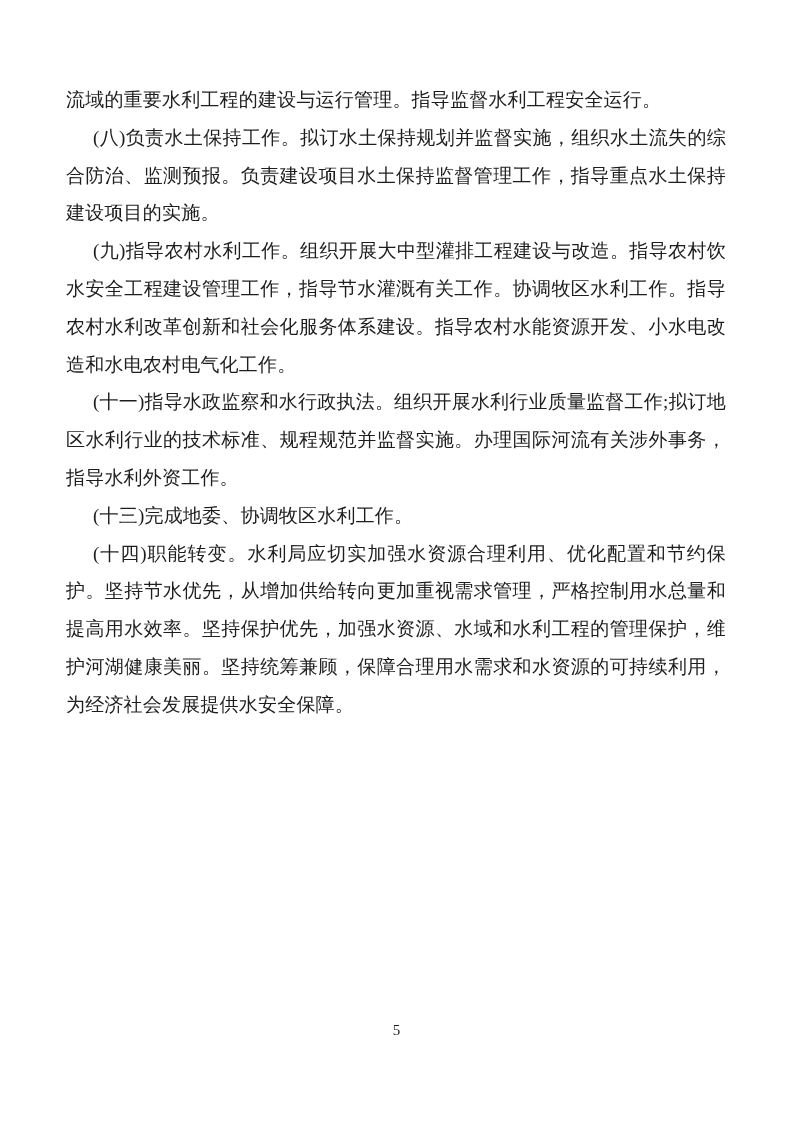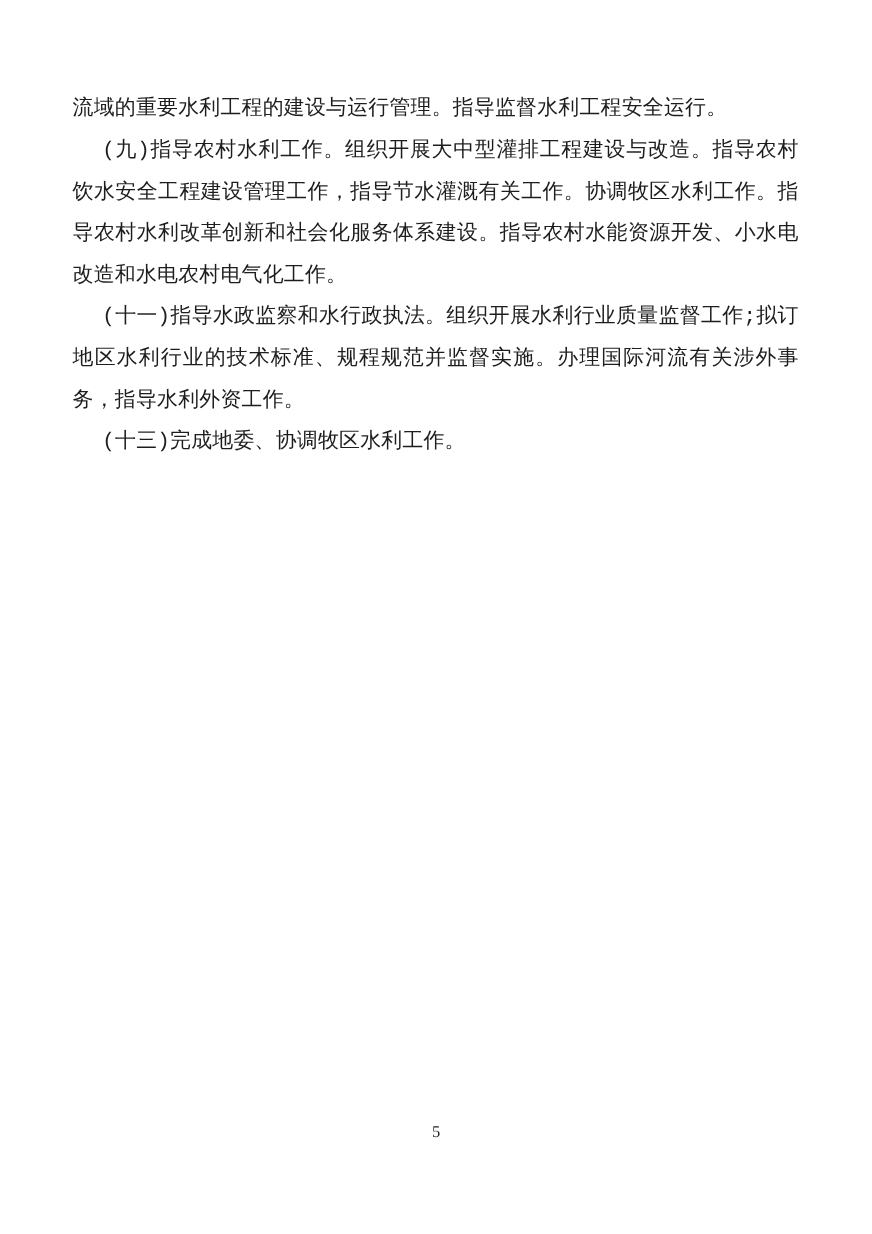--- a/index.html
+++ b/index.html
@@ -12,21 +12,21 @@
     width: 793px;
     height: 1122px;
     background: #ffffff;
     overflow: hidden;
   }
   .page-content {
     position: absolute;
     left: 66px;
     top: 81px;
     width: 660px;
-    font-family: Liberation Mono, monospace;
+    font-family: Liberation Serif, serif;
     font-size: 19px;
     line-height: 37.8px;
     color: #1d1d1d;
     text-align: justify;
     text-justify: inter-ideograph;
     letter-spacing: 0.2px;
   }
   .page-content p {
     margin: 0;
     padding: 0;
@@ -44,18 +44,20 @@
     font-size: 15px;
     color: #1d1d1d;
   }
 </style>
 </head>
 <body>
 
 <div class="page">
   <div class="page-content">
     <p>流域的重要水利工程的建设与运行管理。指导监督水利工程安全运行。</p>
+    <p class="indent">(八)负责水土保持工作。拟订水土保持规划并监督实施，组织水土流失的综合防治、监测预报。负责建设项目水土保持监督管理工作，指导重点水土保持建设项目的实施。</p>
     <p class="indent">(九)指导农村水利工作。组织开展大中型灌排工程建设与改造。指导农村饮水安全工程建设管理工作，指导节水灌溉有关工作。协调牧区水利工作。指导农村水利改革创新和社会化服务体系建设。指导农村水能资源开发、小水电改造和水电农村电气化工作。</p>
     <p class="indent">(十一)指导水政监察和水行政执法。组织开展水利行业质量监督工作;拟订地区水利行业的技术标准、规程规范并监督实施。办理国际河流有关涉外事务，指导水利外资工作。</p>
     <p class="indent">(十三)完成地委、协调牧区水利工作。</p>
+    <p class="indent">(十四)职能转变。水利局应切实加强水资源合理利用、优化配置和节约保护。坚持节水优先，从增加供给转向更加重视需求管理，严格控制用水总量和提高用水效率。坚持保护优先，加强水资源、水域和水利工程的管理保护，维护河湖健康美丽。坚持统筹兼顾，保障合理用水需求和水资源的可持续利用，为经济社会发展提供水安全保障。</p>
   </div>
   <div class="page-number">5</div>
 </div>
 
 </body></html>

